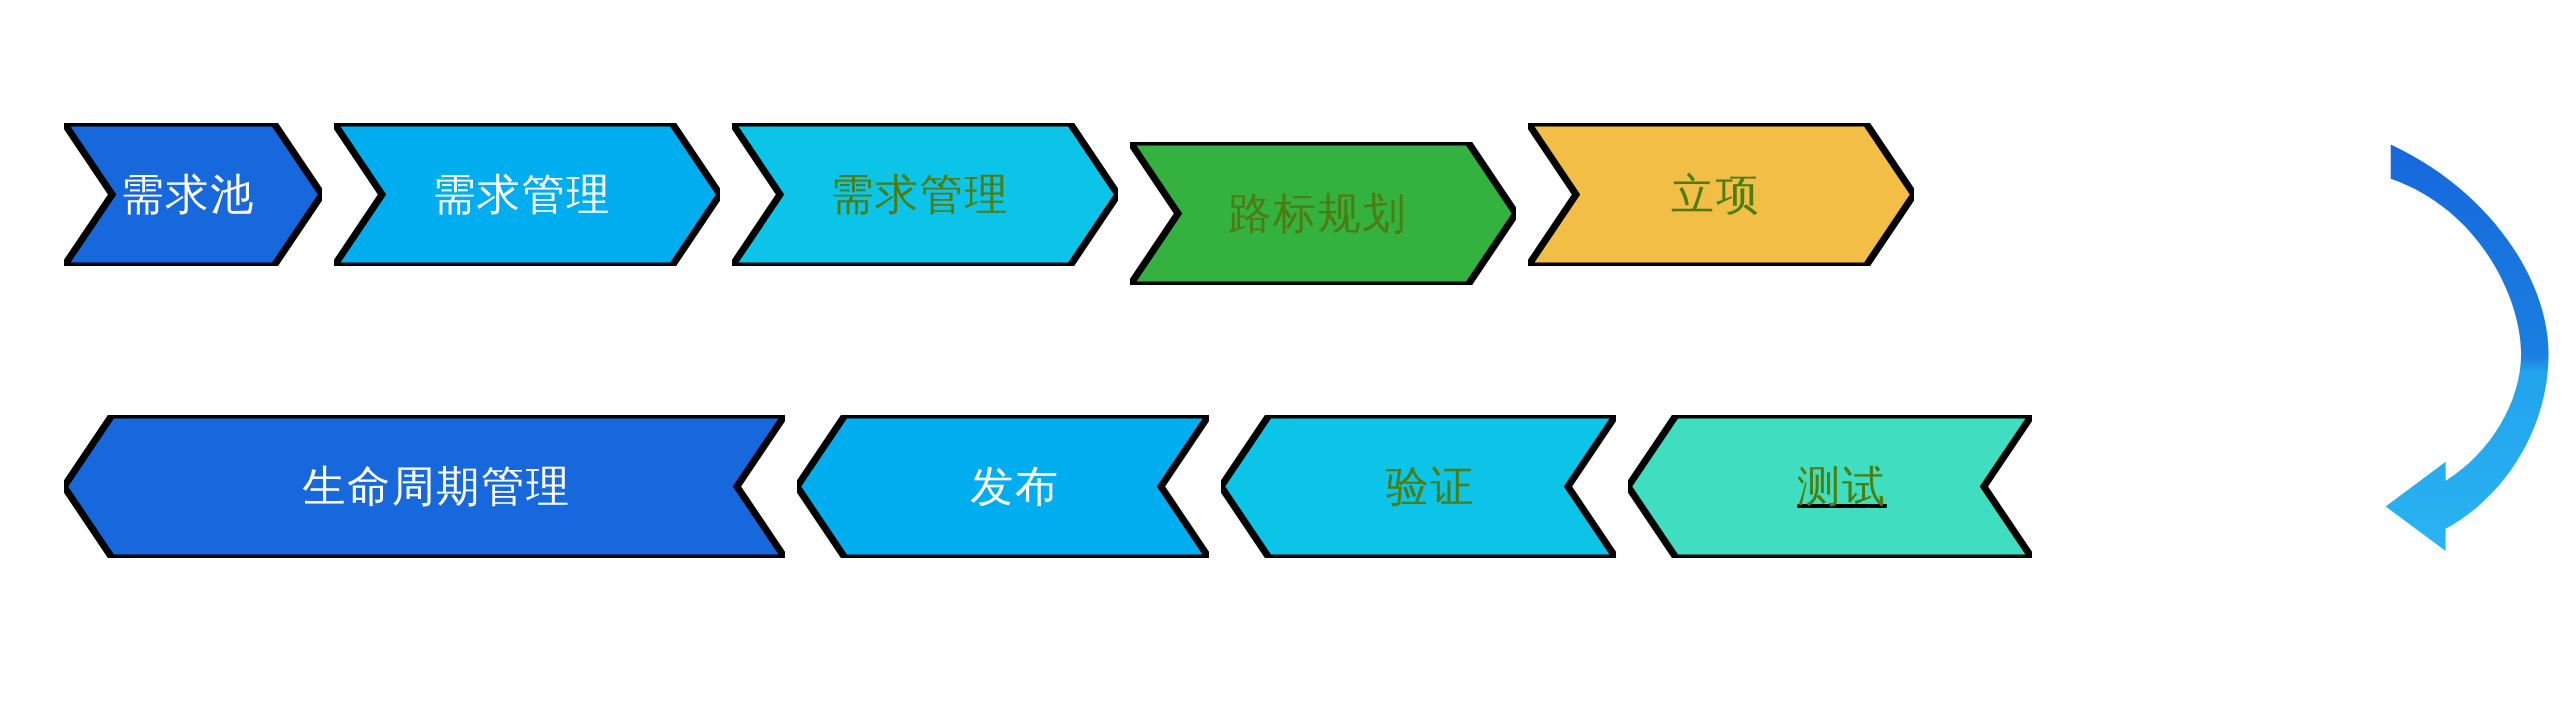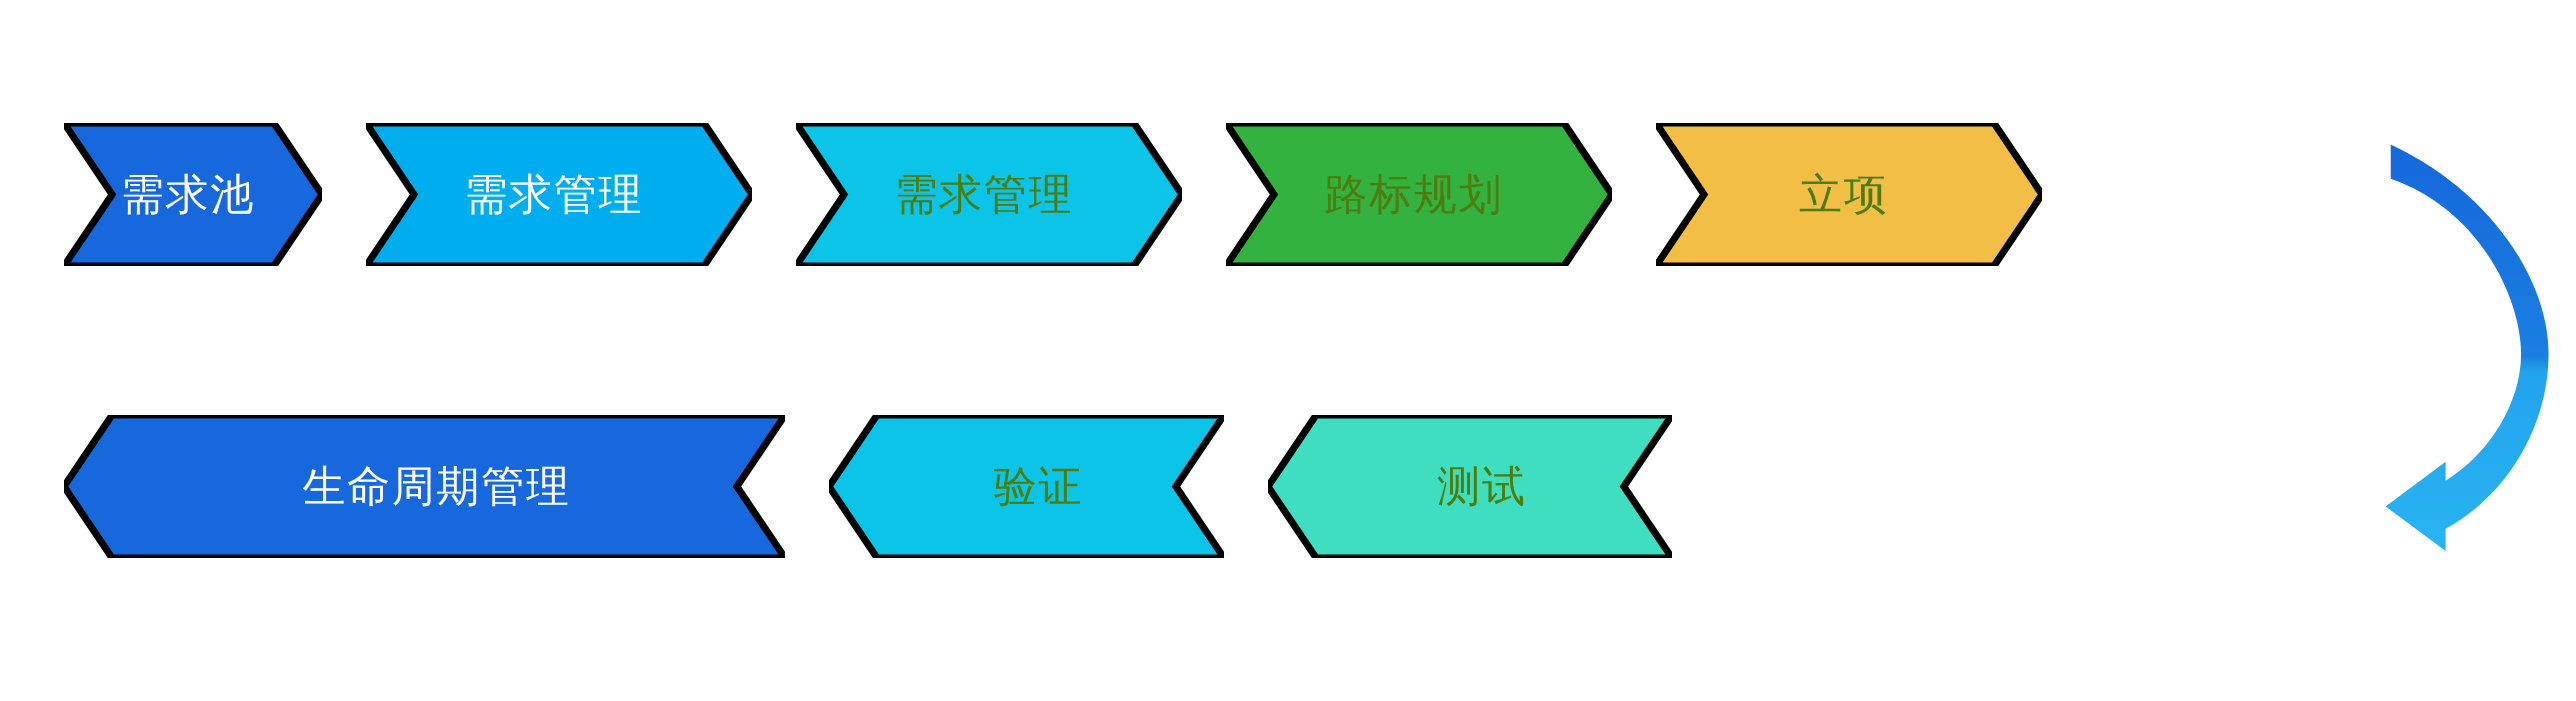--- a/index.html
+++ b/index.html
@@ -16,21 +16,20 @@
     height: 702px;
     background: #ffffff;
   }
 
   
   .row {
     position: absolute;
     height: 143px;
     display: flex;
     align-items: flex-start;
-    gap: 32px;
   }
   #row-forward { left: 64px;  top: 123px; }
   #row-backward { left: 64px; top: 415px; }
 
   .chev {
     position: relative;
     height: 143px;
     margin-right: 12px;
     display: flex;
     align-items: center;
@@ -91,48 +90,54 @@
           <path d="M 0 0 L 394 0 L 450 83.5 L 394 167 L 0 167 L 56 83.5 Z" fill="#00AEEF" stroke="#000000" stroke-width="7" stroke-linejoin="miter" vector-effect="non-scaling-stroke"></path>
         </svg>
         <span class="chev-label txt-white">需求管理</span>
       </div>
       <div class="chev" style="width: 386px;">
         <svg viewBox="0 0 450 167" preserveAspectRatio="none">
           <path d="M 0 0 L 394 0 L 450 83.5 L 394 167 L 0 167 L 56 83.5 Z" fill="#0BC4E8" stroke="#000000" stroke-width="7" stroke-linejoin="miter" vector-effect="non-scaling-stroke"></path>
         </svg>
         <span class="chev-label txt-black">需求管理</span>
       </div>
-      <div class="chev" style="width: 386px;">
+      <div class="chev" style="width: 386px; margin-top: 19px;">
         <svg viewBox="0 0 450 167" preserveAspectRatio="none">
           <path d="M 0 0 L 394 0 L 450 83.5 L 394 167 L 0 167 L 56 83.5 Z" fill="#34B23F" stroke="#000000" stroke-width="7" stroke-linejoin="miter" vector-effect="non-scaling-stroke"></path>
         </svg>
         <span class="chev-label txt-black">路标规划</span>
       </div>
       <div class="chev" style="width: 386px;">
         <svg viewBox="0 0 450 167" preserveAspectRatio="none">
           <path d="M 0 0 L 394 0 L 450 83.5 L 394 167 L 0 167 L 56 83.5 Z" fill="#F2BE46" stroke="#000000" stroke-width="7" stroke-linejoin="miter" vector-effect="non-scaling-stroke"></path>
         </svg>
         <span class="chev-label txt-black">立项</span>
       </div>
     </div>
 
   <div class="row" id="row-backward">
       <div class="chev" style="width: 721px;">
         <svg viewBox="0 0 840 167" preserveAspectRatio="none">
           <path d="M 56 0 L 840 0 L 784 83.5 L 840 167 L 56 167 L 0 83.5 Z" fill="#1668DC" stroke="#000000" stroke-width="7" stroke-linejoin="miter" vector-effect="non-scaling-stroke"></path>
         </svg>
         <span class="chev-label txt-white">生命周期管理</span>
       </div>
+      <div class="chev" style="width: 412px;">
+        <svg viewBox="0 0 480 167" preserveAspectRatio="none">
+          <path d="M 56 0 L 480 0 L 424 83.5 L 480 167 L 56 167 L 0 83.5 Z" fill="#00AEEF" stroke="#000000" stroke-width="7" stroke-linejoin="miter" vector-effect="non-scaling-stroke"></path>
+        </svg>
+        <span class="chev-label txt-white">发布</span>
+      </div>
       <div class="chev" style="width: 395px;">
         <svg viewBox="0 0 460 167" preserveAspectRatio="none">
           <path d="M 56 0 L 460 0 L 404 83.5 L 460 167 L 56 167 L 0 83.5 Z" fill="#0BC4E8" stroke="#000000" stroke-width="7" stroke-linejoin="miter" vector-effect="non-scaling-stroke"></path>
         </svg>
         <span class="chev-label txt-black">验证</span>
       </div>
-      <div class="chev" style="width: 404px;">
+      <div class="chev" style="width: 404px; text-decoration: underline;">
         <svg viewBox="0 0 470 167" preserveAspectRatio="none">
           <path d="M 56 0 L 470 0 L 414 83.5 L 470 167 L 56 167 L 0 83.5 Z" fill="#3FDEC0" stroke="#000000" stroke-width="7" stroke-linejoin="miter" vector-effect="non-scaling-stroke"></path>
         </svg>
         <span class="chev-label txt-black">测试</span>
       </div>
     </div>
 
   <div id="return-arrow">
     <svg viewBox="0 0 260 500" xmlns="http://www.w3.org/2000/svg">
       <defs>

